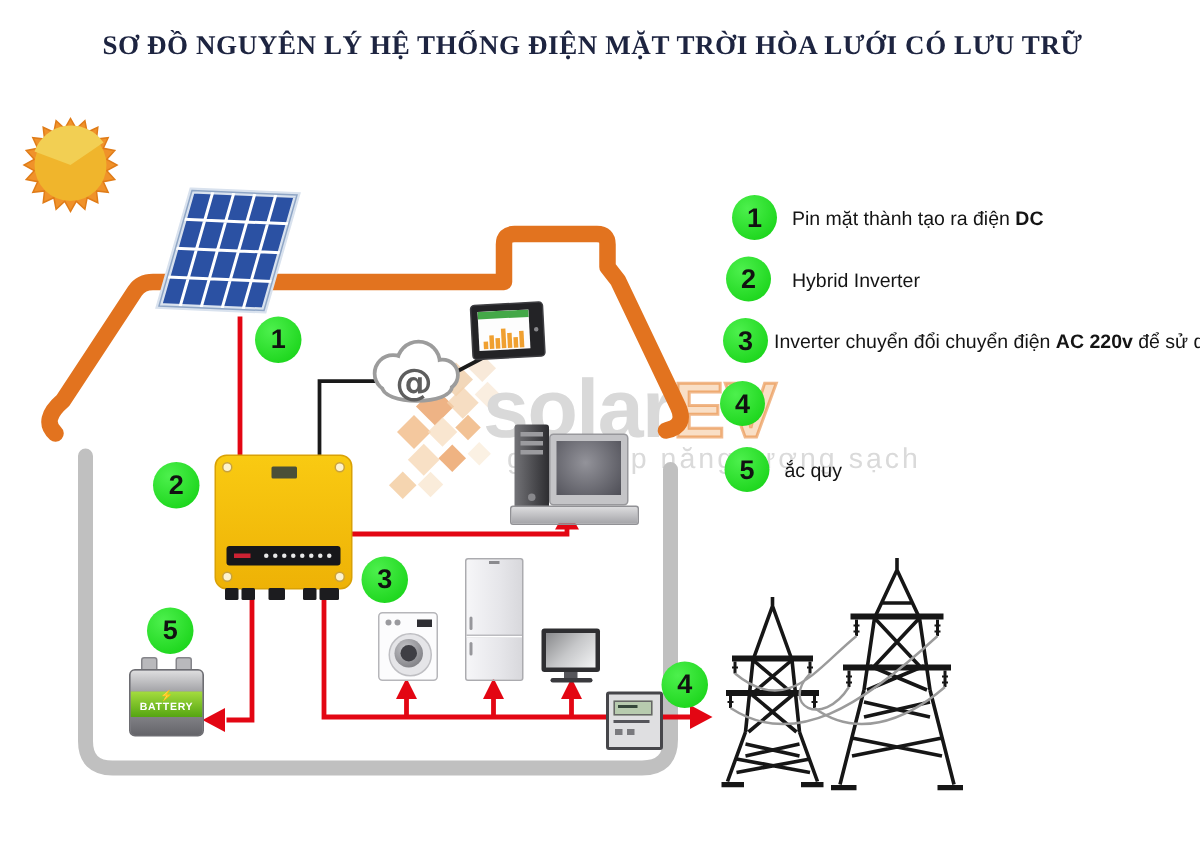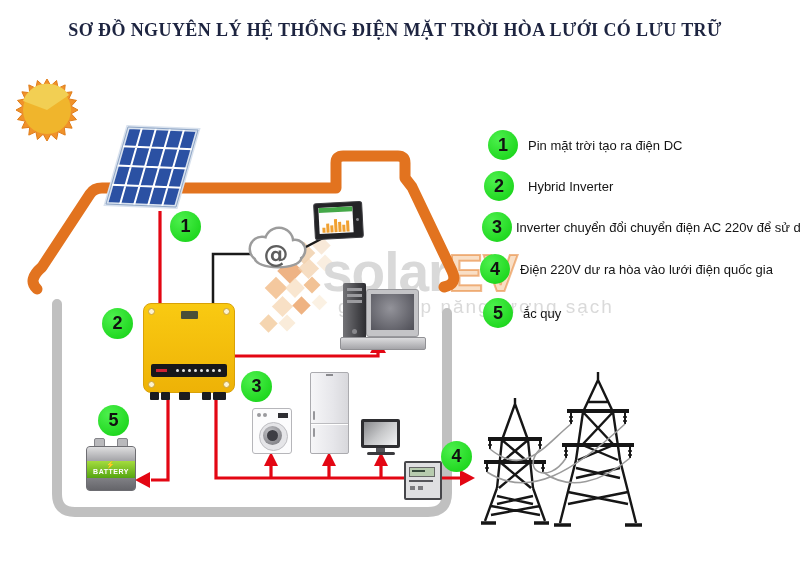--- a/index.html
+++ b/index.html
@@ -8,21 +8,21 @@
   
   #title{position:absolute;left:0;top:20px;width:790px;text-align:center;
          font-family:"Liberation Serif",serif;font-weight:bold;font-size:18px;
          letter-spacing:.4px;color:#1d2440;z-index:7;}
   .legend-row{position:absolute;z-index:7;display:flex;align-items:center;}
   .lg-circle{width:30px;height:30px;border-radius:50%;flex:0 0 30px;
              background:radial-gradient(circle at 35% 30%,#4df04d,#10cf10);
              display:flex;align-items:center;justify-content:center;
              font-weight:bold;font-size:18px;color:#111;}
   .lg-label{font-size:13px;color:#141414;white-space:nowrap;}
-  .lg-label .b{font-weight:normal;}
+  .lg-label .b{font-weight:bold;}
   
   #watermark{position:absolute;inset:0;z-index:1;}
   #wm-brand{position:absolute;left:322px;top:240px;white-space:nowrap;}
   #wm-solar{font-size:55px;font-weight:bold;color:#d9d9d9;letter-spacing:-1px;}
   #wm-ev{font-size:52px;font-weight:bold;color:rgba(236,148,66,.30);
          -webkit-text-stroke:2px rgba(230,128,45,.55);letter-spacing:0;}
   #wm-tagline{position:absolute;left:338px;top:296px;font-size:19px;color:#dadada;
               letter-spacing:2px;white-space:nowrap;}
   .tile{position:absolute;transform:rotate(45deg);opacity:.75;}
   
@@ -318,33 +318,32 @@
   <div class="marker" style="left:102px;top:308px;">2</div>
   <div class="marker" style="left:241px;top:371px;">3</div>
   <div class="marker" style="left:441px;top:441px;">4</div>
   <div class="marker" style="left:98px;top:405px;">5</div>
 
   <div id="title">SƠ ĐỒ NGUYÊN LÝ HỆ THỐNG ĐIỆN MẶT TRỜI HÒA LƯỚI CÓ LƯU TRỮ</div>
 
   <div>
     <div class="legend-row" style="left:488px;top:130px;">
       <div class="lg-circle">1</div>
-      <div class="lg-label" style="margin-left:10px;"><span>Pin mặt trời tạo ra điện </span><span class="b">DC</span></div>
+      <div class="lg-label" style="margin-left:10px;"><span>Pin mặt thành tạo ra điện </span><span class="b">DC</span></div>
     </div>
     <div class="legend-row" style="left:484px;top:171px;">
       <div class="lg-circle">2</div>
       <div class="lg-label" style="margin-left:14px;"><span>Hybrid Inverter</span></div>
     </div>
     <div class="legend-row" style="left:482px;top:212px;">
       <div class="lg-circle">3</div>
       <div class="lg-label" style="margin-left:4px;"><span>Inverter chuyển đổi chuyển điện </span><span class="b">AC 220v</span><span> để sử dụng</span></div>
     </div>
     <div class="legend-row" style="left:480px;top:254px;">
       <div class="lg-circle">4</div>
-      <div class="lg-label" style="margin-left:10px;"><span>Điện </span><span class="b">220V</span><span> dư ra hòa vào lưới điện quốc gia</span></div>
     </div>
     <div class="legend-row" style="left:483px;top:298px;">
       <div class="lg-circle">5</div>
       <div class="lg-label" style="margin-left:10px;"><span>ắc quy</span></div>
     </div>
   </div>
 
 </div>
 
 </body></html>

